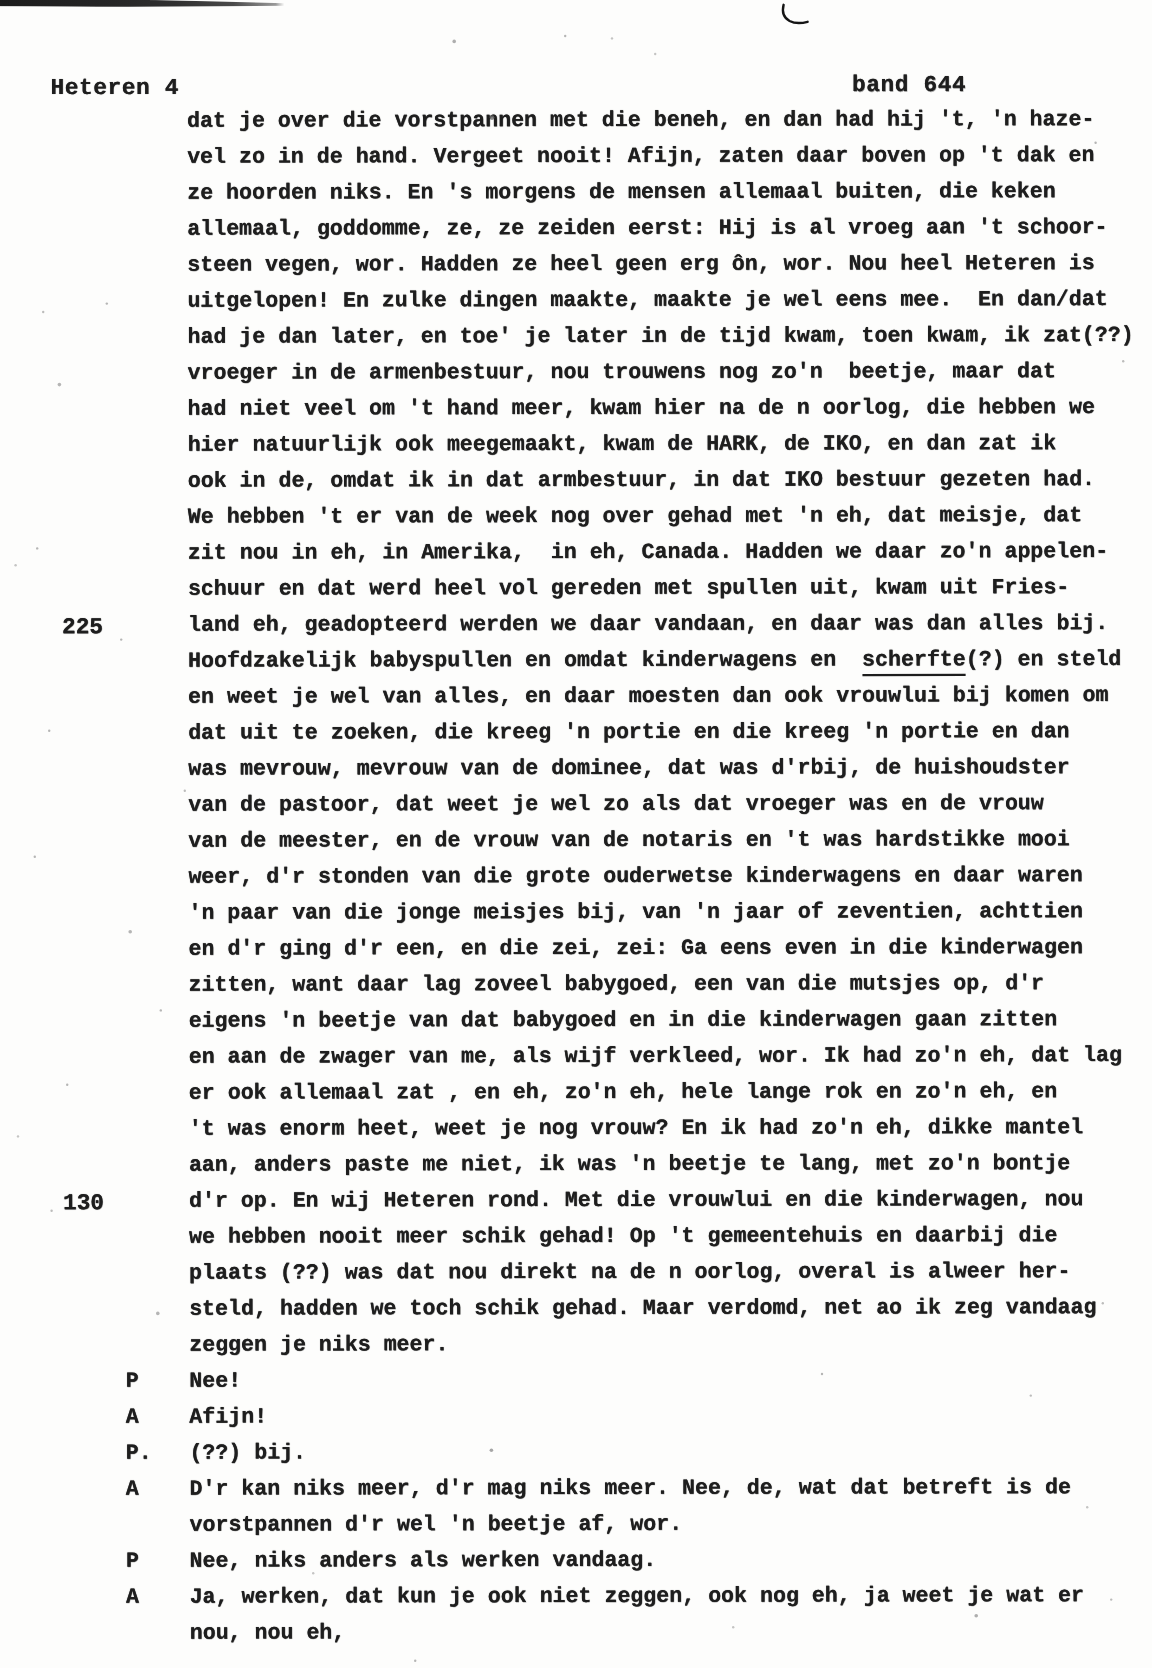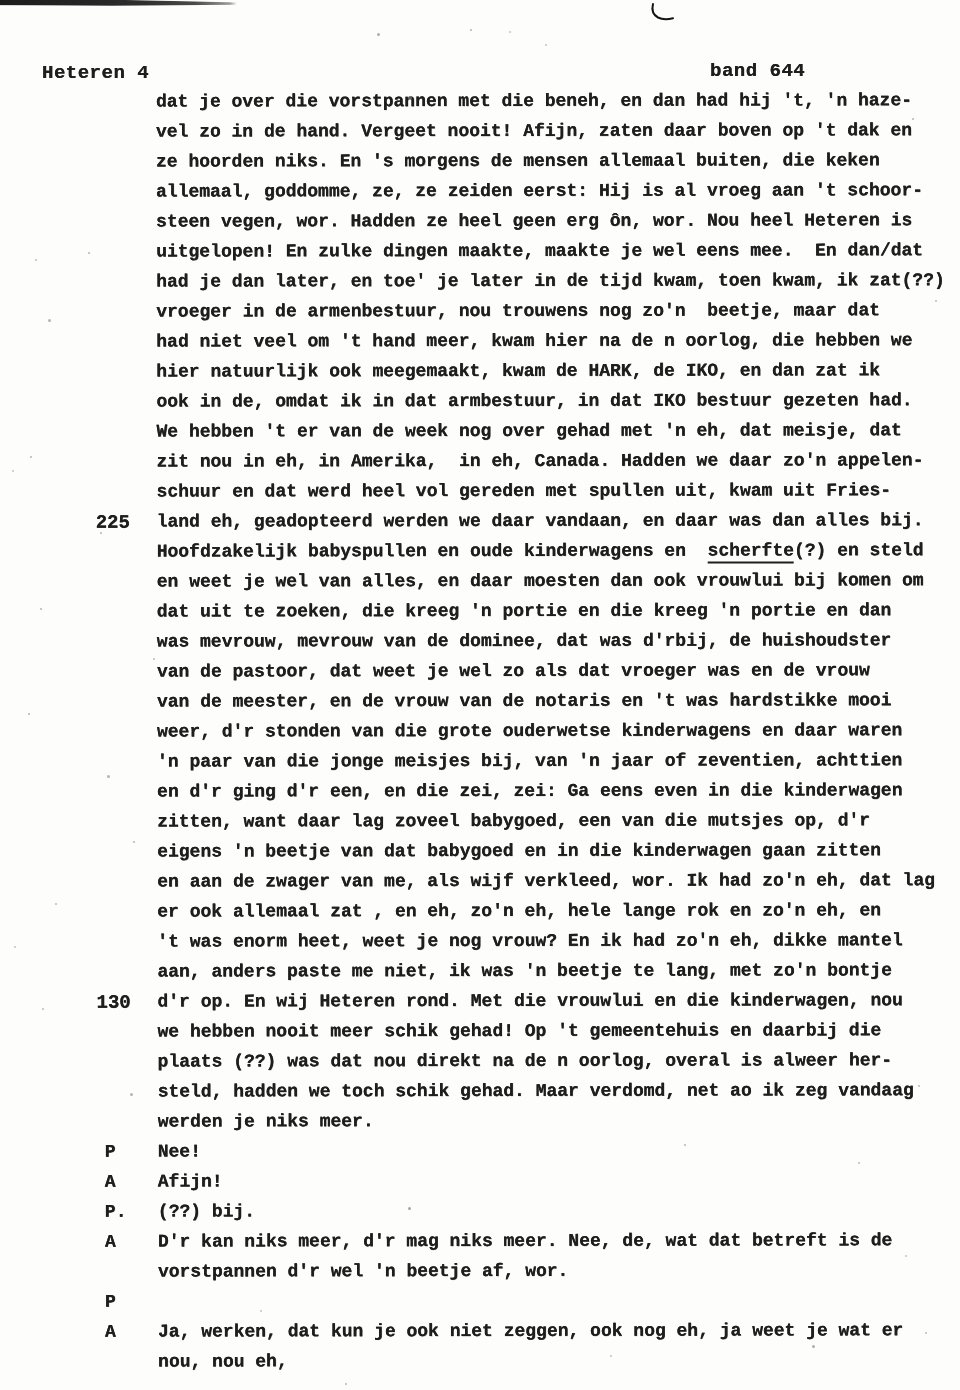--- a/index.html
+++ b/index.html
@@ -26,21 +26,20 @@
     font-size: 19px; letter-spacing: 0.5px; margin-left: 40px;
   }
   .transcript {
     position: absolute; left: 0; top: 90px; width: 960px;
     transform: rotate(-0.1deg);
   }
   .line { position: relative; height: 30px; }
   .line .margin-num {
     position: absolute; left: 52px; top: 1px;
     font-size: 19px;
-    margin-left: 44px;
   }
   .line .speaker {
     position: absolute; left: 104px; top: 1px;
     font-size: 18px;
   }
   .line .text {
     position: absolute; left: 157px; top: 1px;
     font-size: 18px; white-space: pre; letter-spacing: 0;
   }
   .line .text .u {
@@ -114,21 +113,21 @@
         <span class="text"><span>zit nou in eh, in Amerika,  in eh, Canada. Hadden we daar zo'n appelen-</span></span>
       </div>
       <div class="line">
         <span class="text"><span>schuur en dat werd heel vol gereden met spullen uit, kwam uit Fries-</span></span>
       </div>
       <div class="line">
         <span class="margin-num">225</span>
         <span class="text"><span>land eh, geadopteerd werden we daar vandaan, en daar was dan alles bij.</span></span>
       </div>
       <div class="line">
-        <span class="text"><span>Hoofdzakelijk babyspullen en oude kinderwagens en  </span><span class="u">scherfte</span><span>(?) en steld</span></span>
+        <span class="text"><span>Hoofdzakelijk babyspullen en omdat kinderwagens en  </span><span class="u">scherfte</span><span>(?) en steld</span></span>
       </div>
       <div class="line">
         <span class="text"><span>en weet je wel van alles, en daar moesten dan ook vrouwlui bij komen om</span></span>
       </div>
       <div class="line">
         <span class="text"><span>dat uit te zoeken, die kreeg 'n portie en die kreeg 'n portie en dan</span></span>
       </div>
       <div class="line">
         <span class="text"><span>was mevrouw, mevrouw van de dominee, dat was d'rbij, de huishoudster</span></span>
       </div>
@@ -172,21 +171,21 @@
       <div class="line">
         <span class="text"><span>we hebben nooit meer schik gehad! Op 't gemeentehuis en daarbij die</span></span>
       </div>
       <div class="line">
         <span class="text"><span>plaats (??) was dat nou direkt na de n oorlog, overal is alweer her-</span></span>
       </div>
       <div class="line">
         <span class="text"><span>steld, hadden we toch schik gehad. Maar verdomd, net ao ik zeg vandaag</span></span>
       </div>
       <div class="line">
-        <span class="text"><span>werden je niks meer.</span></span>
+        <span class="text"><span>zeggen je niks meer.</span></span>
       </div>
       <div class="line">
         <span class="speaker">P</span>
         <span class="text"><span>Nee!</span></span>
       </div>
       <div class="line">
         <span class="speaker">A</span>
         <span class="text"><span>Afijn!</span></span>
       </div>
       <div class="line">
@@ -195,20 +194,21 @@
       </div>
       <div class="line">
         <span class="speaker">A</span>
         <span class="text"><span>D'r kan niks meer, d'r mag niks meer. Nee, de, wat dat betreft is de</span></span>
       </div>
       <div class="line">
         <span class="text"><span>vorstpannen d'r wel 'n beetje af, wor.</span></span>
       </div>
       <div class="line">
         <span class="speaker">P</span>
+        <span class="text"><span>Nee, niks anders als werken vandaag.</span></span>
       </div>
       <div class="line">
         <span class="speaker">A</span>
         <span class="text"><span>Ja, werken, dat kun je ook niet zeggen, ook nog eh, ja weet je wat er</span></span>
       </div>
       <div class="line">
         <span class="text"><span>nou, nou eh,</span></span>
       </div>
     </div>
 

